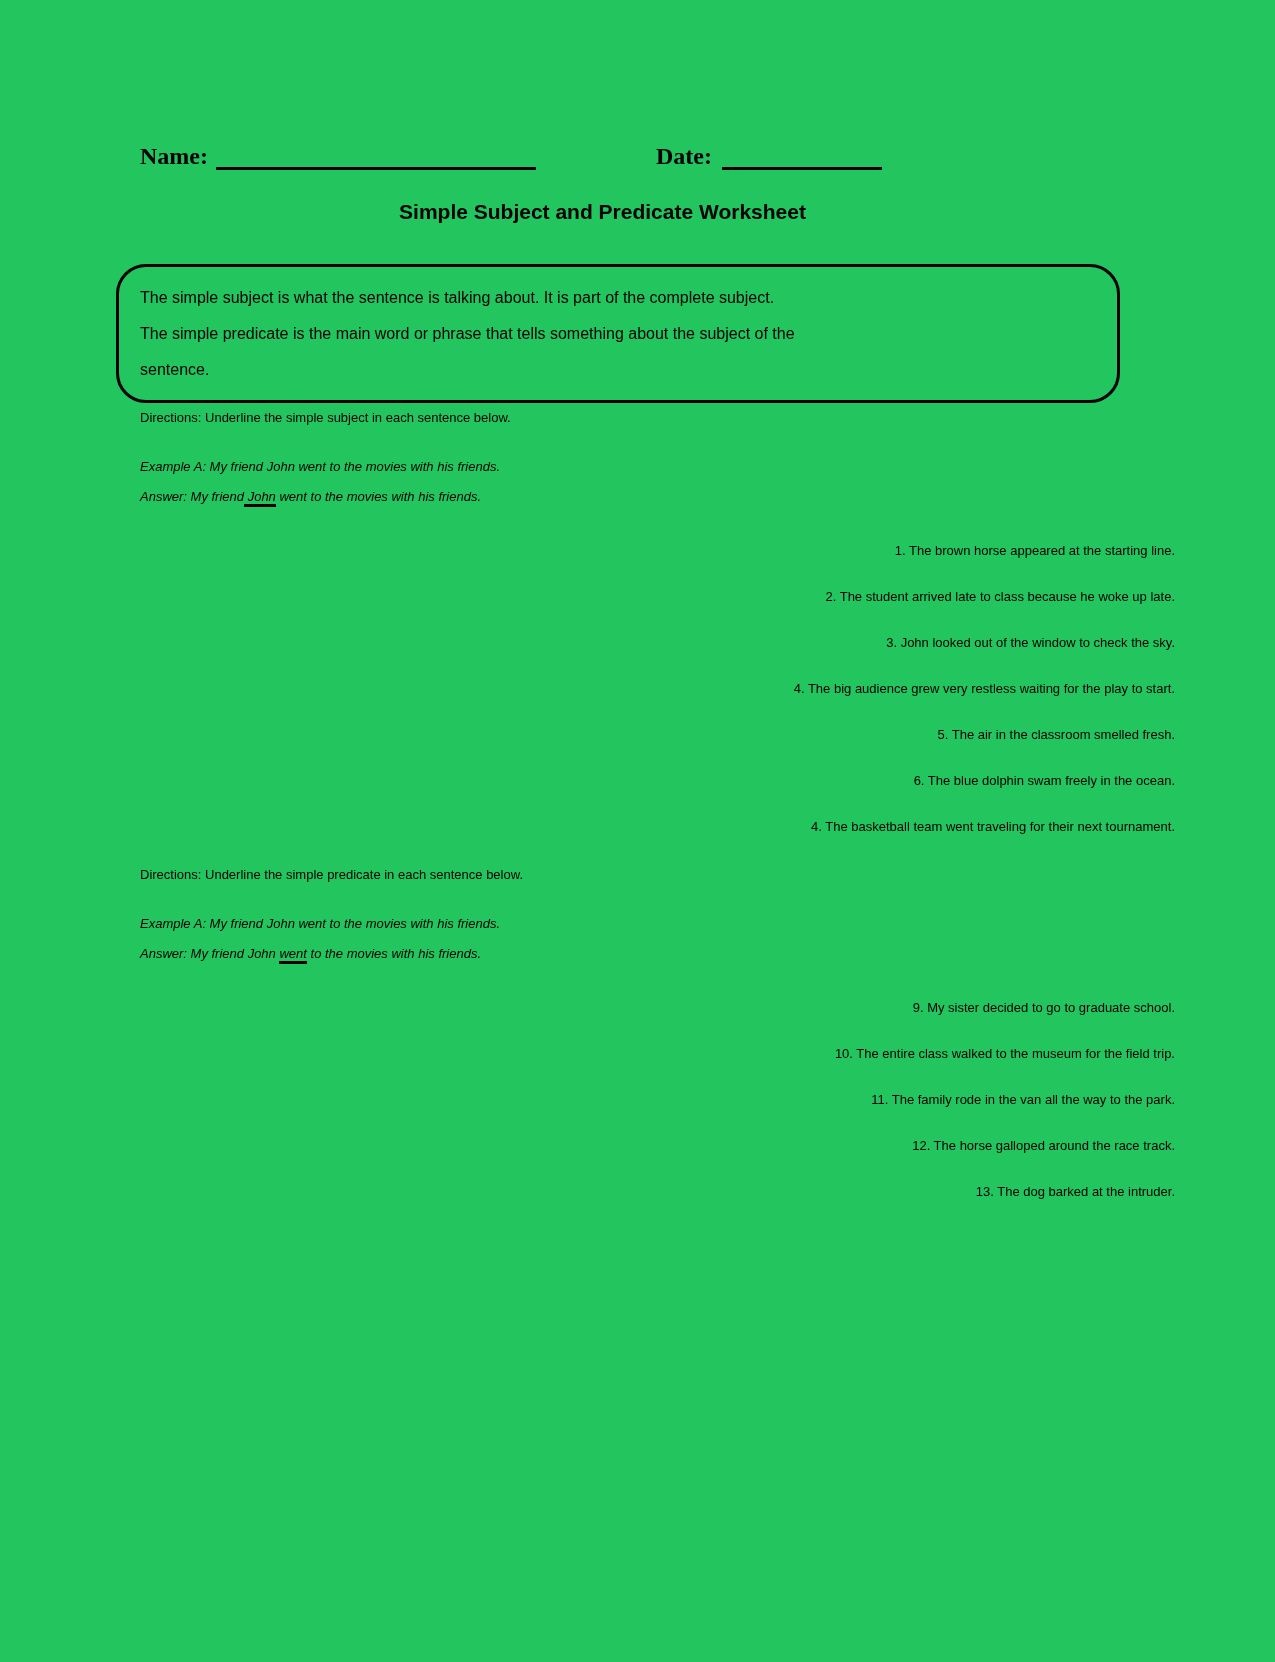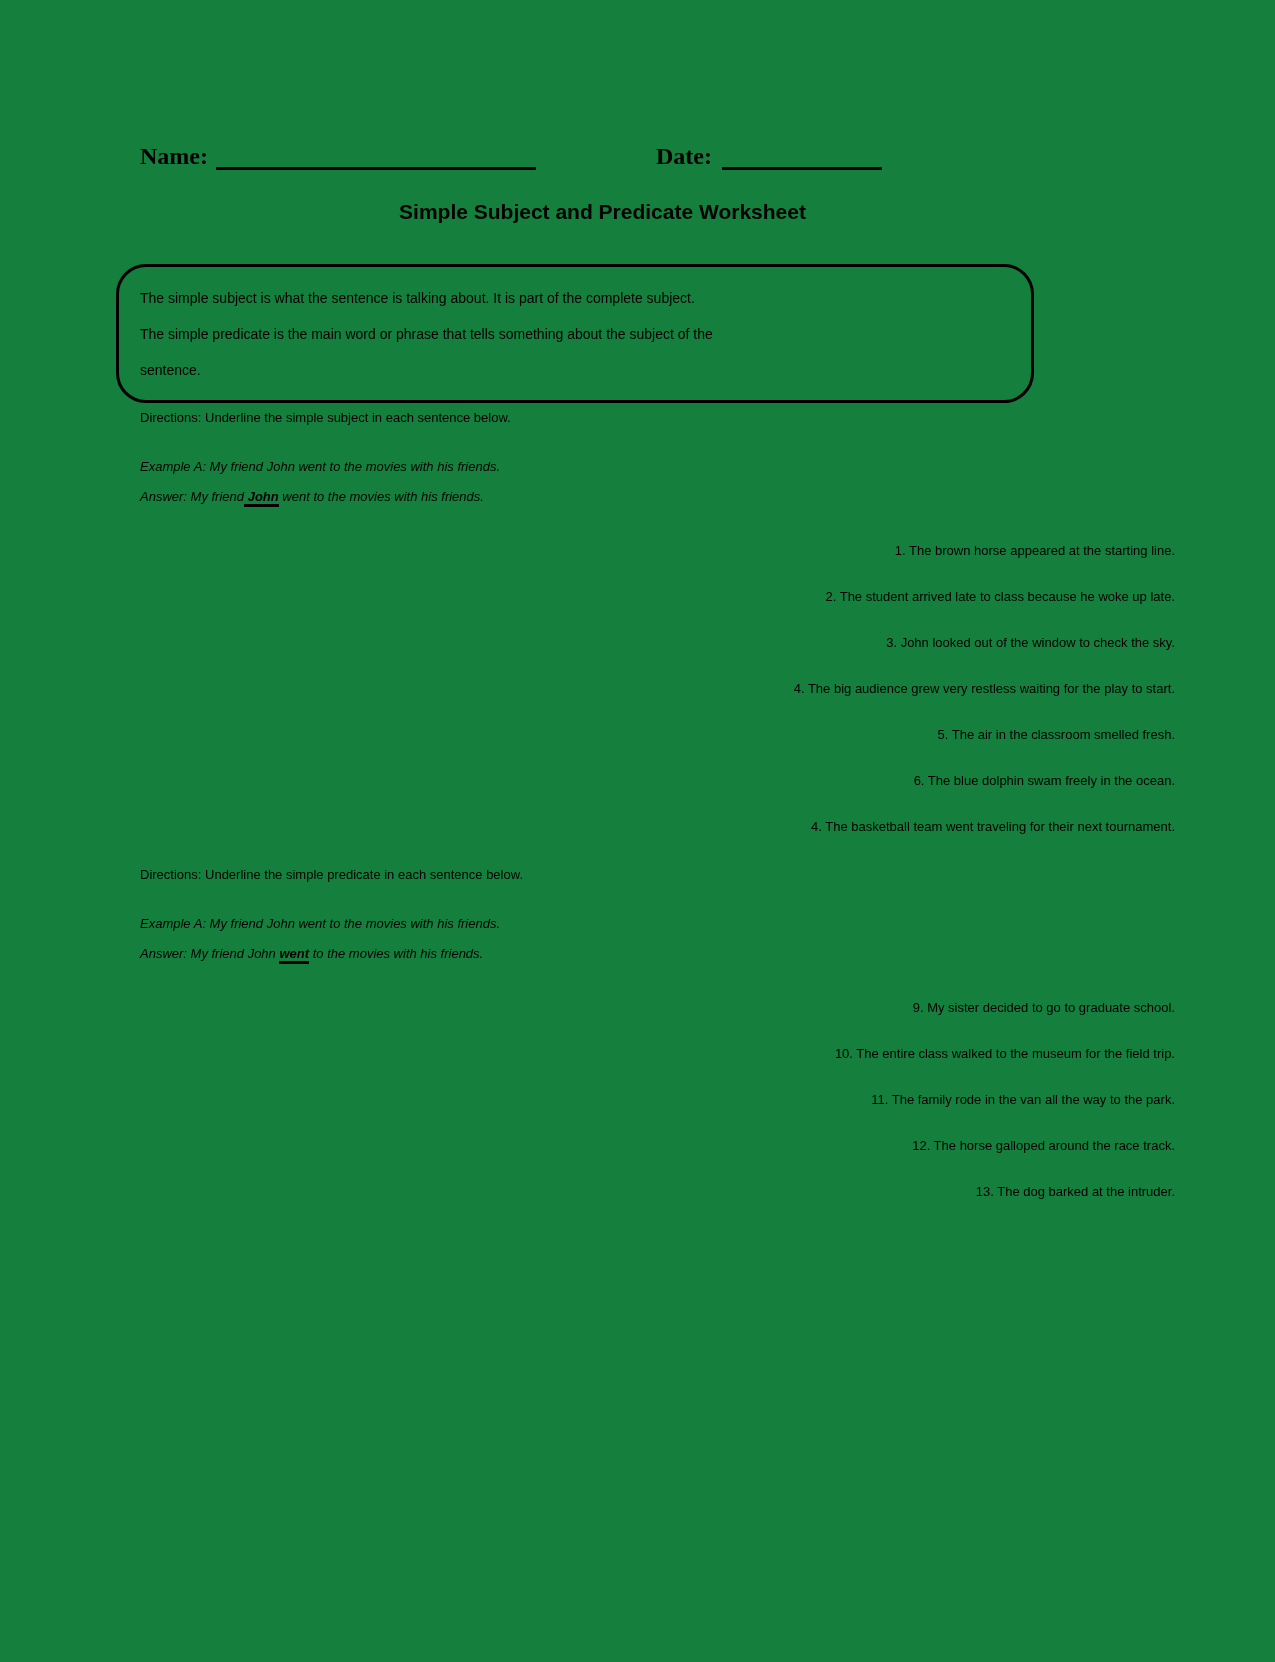--- a/index.html
+++ b/index.html
@@ -1,20 +1,20 @@
 <!DOCTYPE html>
 <html><head>
 <meta charset="utf-8">
 <style>
   * { box-sizing: border-box; margin: 0; padding: 0; }
   html, body { background: #e8e8e8; }
   .page {
     width: 1275px;
     height: 1662px;
-    background: #15803d;
+    background: #22c55e;
     color: #000000;
     position: relative;
     margin: 0 auto;
     font-family: "Liberation Sans", sans-serif;
     overflow: hidden;
   }
   
   .header-row {
     position: absolute;
     top: 143px;
@@ -42,26 +42,26 @@
     width: 1205px;
     text-align: center;
     font-weight: bold;
     font-size: 21px;
   }
   
   .info-box {
     position: absolute;
     top: 264px;
     left: 116px;
-    width: 918px;
+    width: 1004px;
     height: 139px;
     border: 3px solid #000;
     border-radius: 30px;
     padding: 13px 22px 0 21px;
-    font-size: 14px;
+    font-size: 16px;
     line-height: 36px;
   }
   
   .content {
     position: absolute;
     top: 410px;
     left: 140px;
     right: 100px;
     font-size: 13px;
   }
@@ -72,21 +72,21 @@
     font-style: italic;
     line-height: 30px;
   }
   .sentence {
     margin-top: 31px;
     font-style: normal;
     text-align: right;
   }
   .uw {
     border-bottom: 3px solid #000;
-    font-weight: bold;
+    font-weight: normal;
     padding-bottom: 0px;
   }
 </style>
 </head>
 <body>
 
 <div class="page">
 
   <div class="header-row">
     <span>Name:</span>

